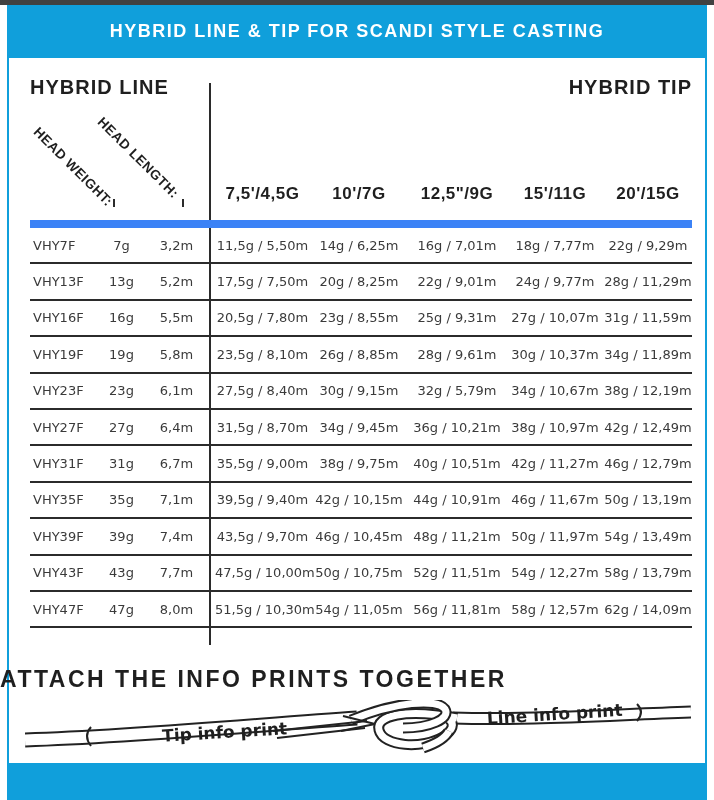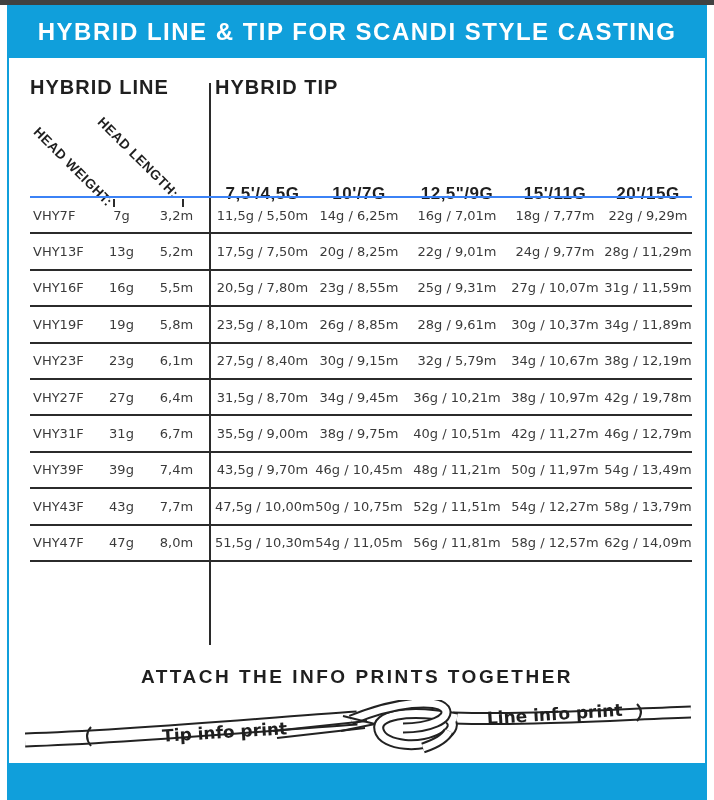--- a/index.html
+++ b/index.html
@@ -3,42 +3,42 @@
 <meta charset="utf-8">
 <style>
   html,body{margin:0;padding:0;background:#e8e8e8;}
   .page{
     position:relative; width:714px; height:800px; background:#ffffff;
     font-family:"DejaVu Sans","Liberation Sans",sans-serif; overflow:hidden;
     margin:0 auto;
   }
   .top-edge{position:absolute;left:0;top:0;width:714px;height:5px;background:#414141;}
   .banner{position:absolute;left:7px;top:5px;width:700px;height:53px;display:flex;align-items:center;justify-content:center;}
-  .banner-title{color:#ffffff;font-family:"Liberation Sans",sans-serif;font-weight:bold;font-size:24px;letter-spacing:1.5px;white-space:nowrap;}
+  .banner-title{color:#ffffff;font-family:"Liberation Sans",sans-serif;font-weight:bold;font-size:18px;letter-spacing:1.5px;white-space:nowrap;}
   .side-border{position:absolute;top:5px;height:795px;width:2px;}
   .side-border.left{left:7px;}
   .side-border.right{left:705px;}
   .section-heading{position:absolute;font-family:"Liberation Sans",sans-serif;font-weight:bold;font-size:20px;letter-spacing:1px;color:#1f1f1f;white-space:nowrap;}
   .line-heading{left:30px;top:76px;text-align:center;}
-  .tip-heading{left:215px;top:76px;width:477px;text-align:left;}
+  .tip-heading{left:215px;top:76px;width:477px;text-align:right;}
   .vdivider{position:absolute;left:209px;top:83px;width:2px;height:562px;background:#2b2b2b;}
   .diag{position:absolute;font-family:"Liberation Sans",sans-serif;font-weight:bold;font-size:13.5px;letter-spacing:.5px;color:#1f1f1f;white-space:nowrap;transform:rotate(45deg);transform-origin:0 50%;}
   .diag.weight{left:36px;top:122px;}
   .diag.length{left:100px;top:112px;}
   .tick{position:absolute;width:2px;height:8px;background:#2b2b2b;top:199px;}
   .tick.t1{left:113px;}
   .tick.t2{left:182px;}
   .grid-row{display:grid;grid-template-columns:65px 53px 57px 10px 95px 98px 98px 98px 88px;align-items:center;}
   .col-headers{position:absolute;left:30px;top:180px;width:662px;height:27px;}
   .col-headers .th{font-family:"Liberation Sans",sans-serif;font-weight:bold;font-size:17px;letter-spacing:.5px;color:#1f1f1f;text-align:center;white-space:nowrap;}
-  .rows{position:absolute;left:30px;top:196px;width:662px;border-top:2px solid #3b82f6;}
+  .rows{position:absolute;left:30px;top:220px;width:662px;border-top:8px solid #3b82f6;}
   .tr{height:34.4px;border-bottom:2px solid #2b2b2b;}
   .td{font-size:13px;color:#3a3a3a;text-align:center;white-space:nowrap;}
   .td.c-model{text-align:left;padding-left:3px;}
-  .attach-heading{position:absolute;left:0;top:666px;width:714px;text-align:center;font-family:"Liberation Sans",sans-serif;font-weight:bold;font-size:19px;letter-spacing:2.5px;color:#1f1f1f;white-space:nowrap;}
+  .attach-heading{position:absolute;left:0;top:666px;width:714px;font-family:"Liberation Sans",sans-serif;font-weight:bold;font-size:23px;letter-spacing:2.5px;color:#1f1f1f;white-space:nowrap;}
   .knot-art{position:absolute;left:25px;top:700px;width:666px;height:64px;}
   .knot-art text{font-family:"DejaVu Sans",sans-serif;font-size:17px;font-weight:600;fill:#1f1f1f;}
   .bottom-bar{position:absolute;left:7px;top:763px;width:700px;height:37px;}
   .accent-bg{background:#109fdb;}
 </style>
 </head>
 <body>
 
 <div class="page">
 
@@ -137,35 +137,46 @@
 
     <div class="tr grid-row">
       <div class="td c-model">VHY27F</div>
       <div class="td">27g</div>
       <div class="td">6,4m</div>
       <div class="td"></div>
       <div class="td">31,5g / 8,70m</div>
       <div class="td">34g / 9,45m</div>
       <div class="td">36g / 10,21m</div>
       <div class="td">38g / 10,97m</div>
-      <div class="td">42g / 19,78m</div>
+      <div class="td">42g / 12,49m</div>
     </div>
 
     <div class="tr grid-row">
       <div class="td c-model">VHY31F</div>
       <div class="td">31g</div>
       <div class="td">6,7m</div>
       <div class="td"></div>
       <div class="td">35,5g / 9,00m</div>
       <div class="td">38g / 9,75m</div>
       <div class="td">40g / 10,51m</div>
       <div class="td">42g / 11,27m</div>
       <div class="td">46g / 12,79m</div>
     </div>
 
+    <div class="tr grid-row">
+      <div class="td c-model">VHY35F</div>
+      <div class="td">35g</div>
+      <div class="td">7,1m</div>
+      <div class="td"></div>
+      <div class="td">39,5g / 9,40m</div>
+      <div class="td">42g / 10,15m</div>
+      <div class="td">44g / 10,91m</div>
+      <div class="td">46g / 11,67m</div>
+      <div class="td">50g / 13,19m</div>
+    </div>
 
     <div class="tr grid-row">
       <div class="td c-model">VHY39F</div>
       <div class="td">39g</div>
       <div class="td">7,4m</div>
       <div class="td"></div>
       <div class="td">43,5g / 9,70m</div>
       <div class="td">46g / 10,45m</div>
       <div class="td">48g / 11,21m</div>
       <div class="td">50g / 11,97m</div>

